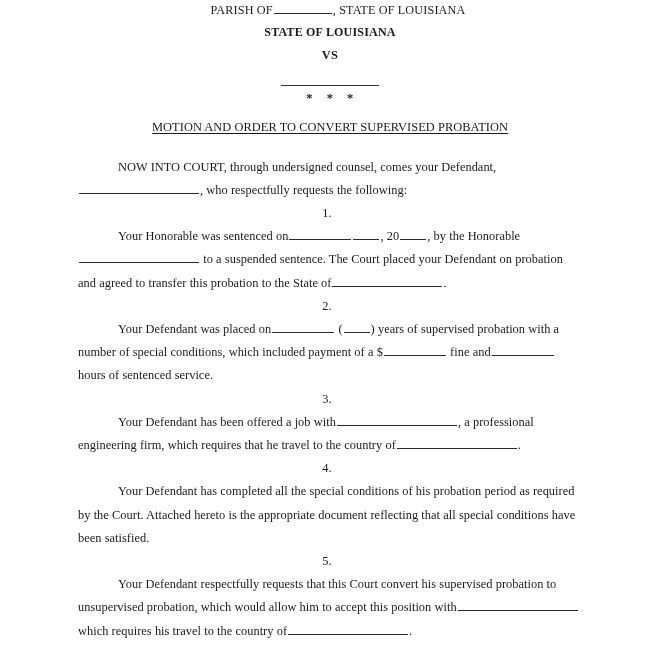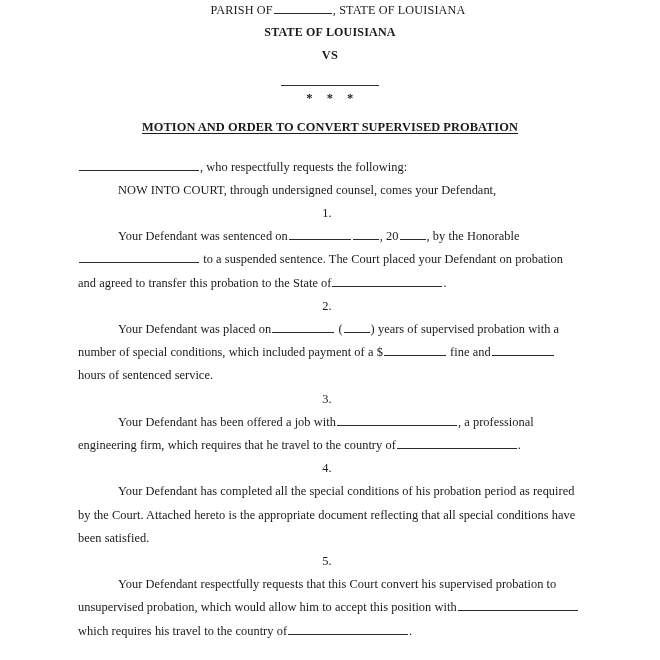--- a/index.html
+++ b/index.html
@@ -66,21 +66,21 @@
     font-weight: bold;
     letter-spacing: 5.5px;
     line-height: 15px;
     margin-top: 2px;
     text-indent: 5px;
   }
 
   
   .doc-title {
     text-align: center;
-    font-weight: bold;
+    font-weight: normal;
     font-size: 12.4px;
     line-height: 15.5px;
     margin-top: 14px;
     letter-spacing: 0.05px;
   }
   .doc-title span {
     text-decoration: underline;
     text-underline-offset: 1.5px;
   }
 
@@ -140,25 +140,25 @@
 
     <div class="stars">* * *</div>
   </div>
 
   <div class="doc-title">
     <span>MOTION AND ORDER TO CONVERT SUPERVISED PROBATION</span><br>
   </div>
 
   <div class="body">
 
+    <div class="para indent"><span>NOW INTO COURT, through undersigned counsel, comes your Defendant,</span></div>
     <div class="para"><span class="blank b-xl"></span><span>, who respectfully requests the following:</span></div>
-    <div class="para indent"><span>NOW INTO COURT, through undersigned counsel, comes your Defendant,</span></div>
 
     <div class="num">1.</div>
-    <div class="para indent"><span>Your Defendant was sentenced on</span><span class="blank b-m"></span><span class="blank b-xs"></span><span>,</span> <span>20</span><span class="blank b-xs"></span><span>, by the Honorable</span></div>
+    <div class="para indent"><span>Your Honorable was sentenced on</span><span class="blank b-m"></span><span class="blank b-xs"></span><span>,</span> <span>20</span><span class="blank b-xs"></span><span>, by the Honorable</span></div>
     <div class="para"><span class="blank b-xl"></span> <span>to a suspended sentence.  The Court placed your Defendant on probation and agreed to transfer this probation to the State of</span><span class="blank b-l"></span><span>.</span></div>
 
     <div class="num">2.</div>
     <div class="para indent"><span>Your Defendant was placed on</span><span class="blank b-m"></span> <span>(</span><span class="blank b-xs"></span><span>) years of supervised probation with a number of special conditions, which included payment of a $</span><span class="blank b-m"></span> <span>fine and</span><span class="blank b-m"></span> <span>hours of sentenced service.</span></div>
 
     <div class="num">3.</div>
     <div class="para indent"><span>Your Defendant has been offered a job with</span><span class="blank b-xl"></span><span>, a professional engineering firm, which requires that he travel to the country of</span><span class="blank b-xl"></span><span>.</span></div>
 
     <div class="num">4.</div>
     <div class="para indent"><span>Your Defendant has completed all the special conditions of his probation period as required by the Court.  Attached hereto is the appropriate document reflecting that all special conditions have been satisfied.</span></div>

